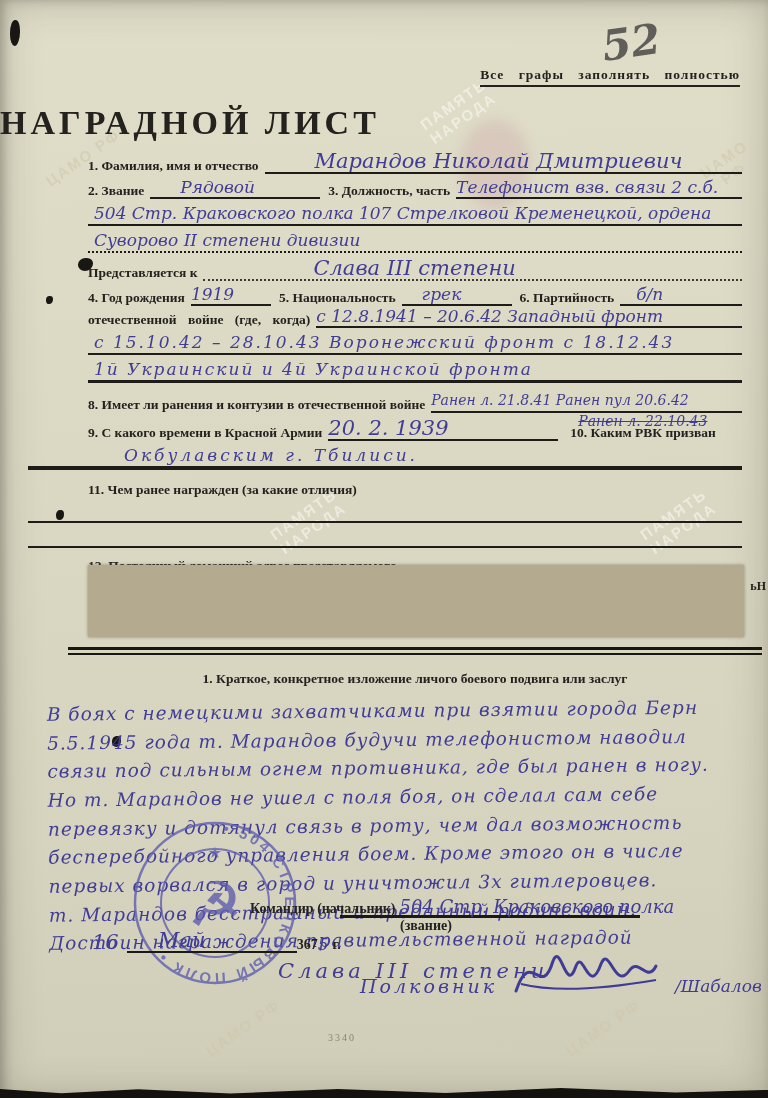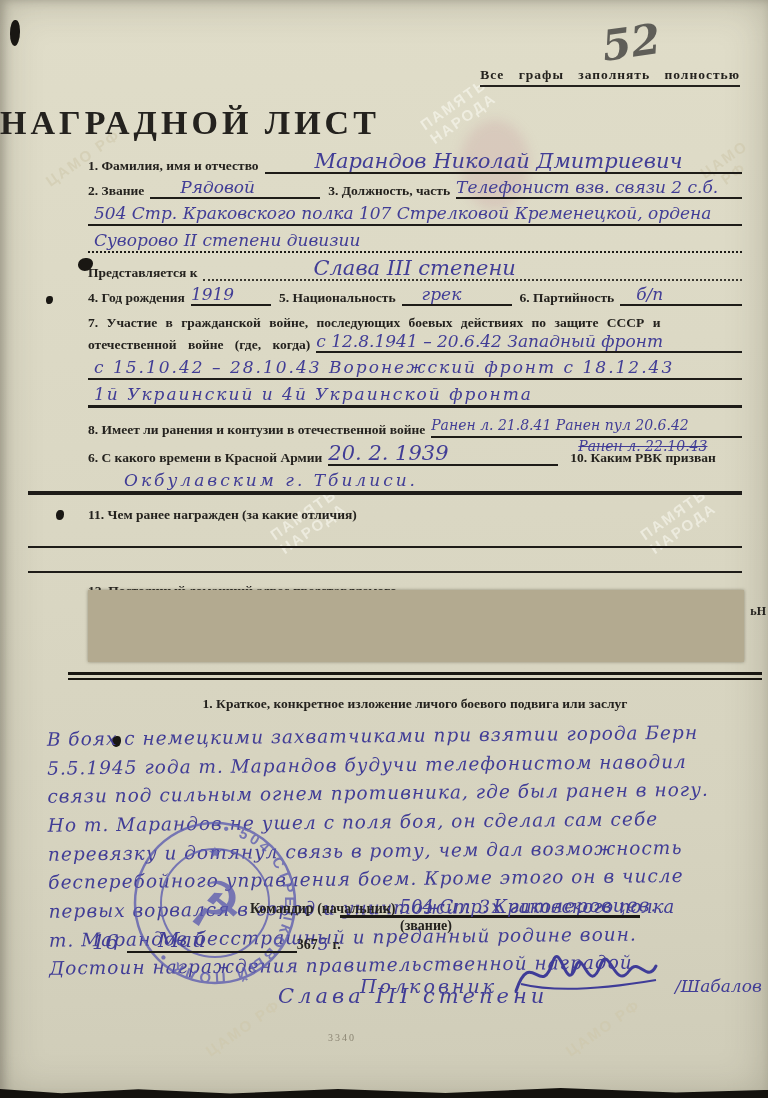--- a/index.html
+++ b/index.html
@@ -100,35 +100,34 @@
 
     <div class="row">
       <span class="lbl">4. Год рождения</span>
       <span class="fill" style="max-width:80px;"><span class="hw">1919</span></span>
       <span class="lbl" style="padding-left:8px;">5. Национальность</span>
       <span class="fill" style="max-width:110px;"><span class="hw" style="margin-left:20px;">грек</span></span>
       <span class="lbl" style="padding-left:8px;">6. Партийность</span>
       <span class="fill"><span class="hw" style="margin-left:16px;">б/п</span></span>
     </div>
 
-    <div style="margin-top:9px;word-spacing:5px;">7. Участие в гражданской войне, последующих боевых действиях по защите СССР и</div>
     <div class="row" style="margin-top:2px;">
       <span class="lbl" style="word-spacing:8px;">отечественной войне (где, когда)</span>
       <span class="fill"><span class="hw">с 12.8.1941 – 20.6.42 Западный фронт</span></span>
     </div>
     <div class="hwline"><span class="hw" style="letter-spacing:2px;">с 15.10.42 – 28.10.43 Воронежский фронт с 18.12.43</span></div>
     <div class="hwline" style="border-bottom-width:3px;"><span class="hw" style="letter-spacing:2px;">1й Украинский и 4й Украинской фронта</span></div>
 
     <div class="row" style="margin-top:10px;">
       <span class="lbl">8. Имеет ли ранения и контузии в отечественной войне</span>
       <span class="fill"><span class="hw sm">Ранен л. 21.8.41   Ранен пул 20.6.42</span></span>
     </div>
 
     <div class="row">
-      <span class="lbl">6. С какого времени в Красной Армии</span>
+      <span class="lbl">9. С какого времени в Красной Армии</span>
       <span class="fill" style="max-width:230px;"><span class="hw big">20. 2. 1939</span>
         <span class="hw sm" style="position:absolute;left:250px;top:-4px;text-decoration:line-through;">Ранен л. 22.10.43</span></span>
       <span class="lbl" style="padding-left:12px;">10. Каким РВК призван</span>
     </div>
     <div class="hwline" style="border-bottom-width:4px;margin-left:-60px;"><span class="hw" style="margin-left:90px;letter-spacing:3px;">Окбулавским  г.  Тбилиси.</span></div>
 
     <div class="row" style="margin-top:12px;">
       <span class="lbl">11. Чем ранее награжден (за какие отличия)</span>
     </div>
     <div class="hwline" style="margin-left:-60px;">&nbsp;</div>

